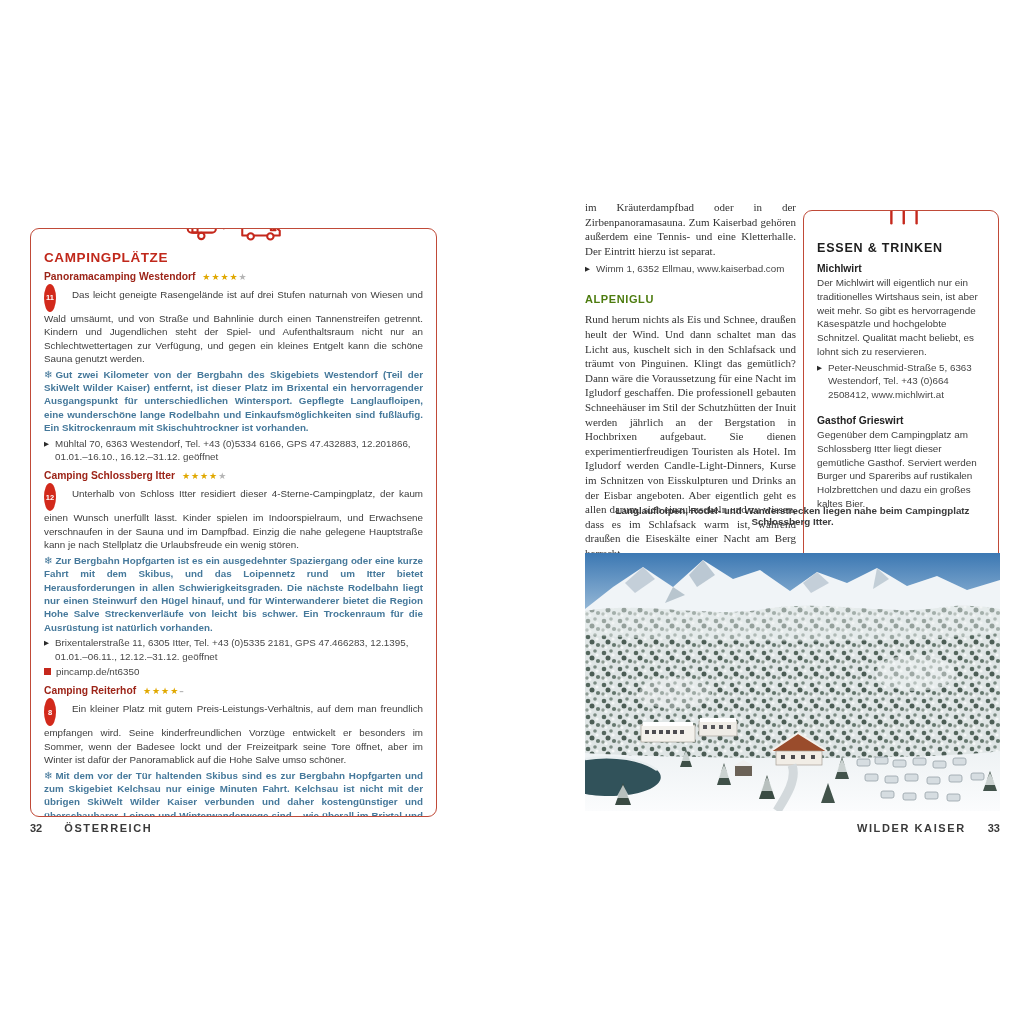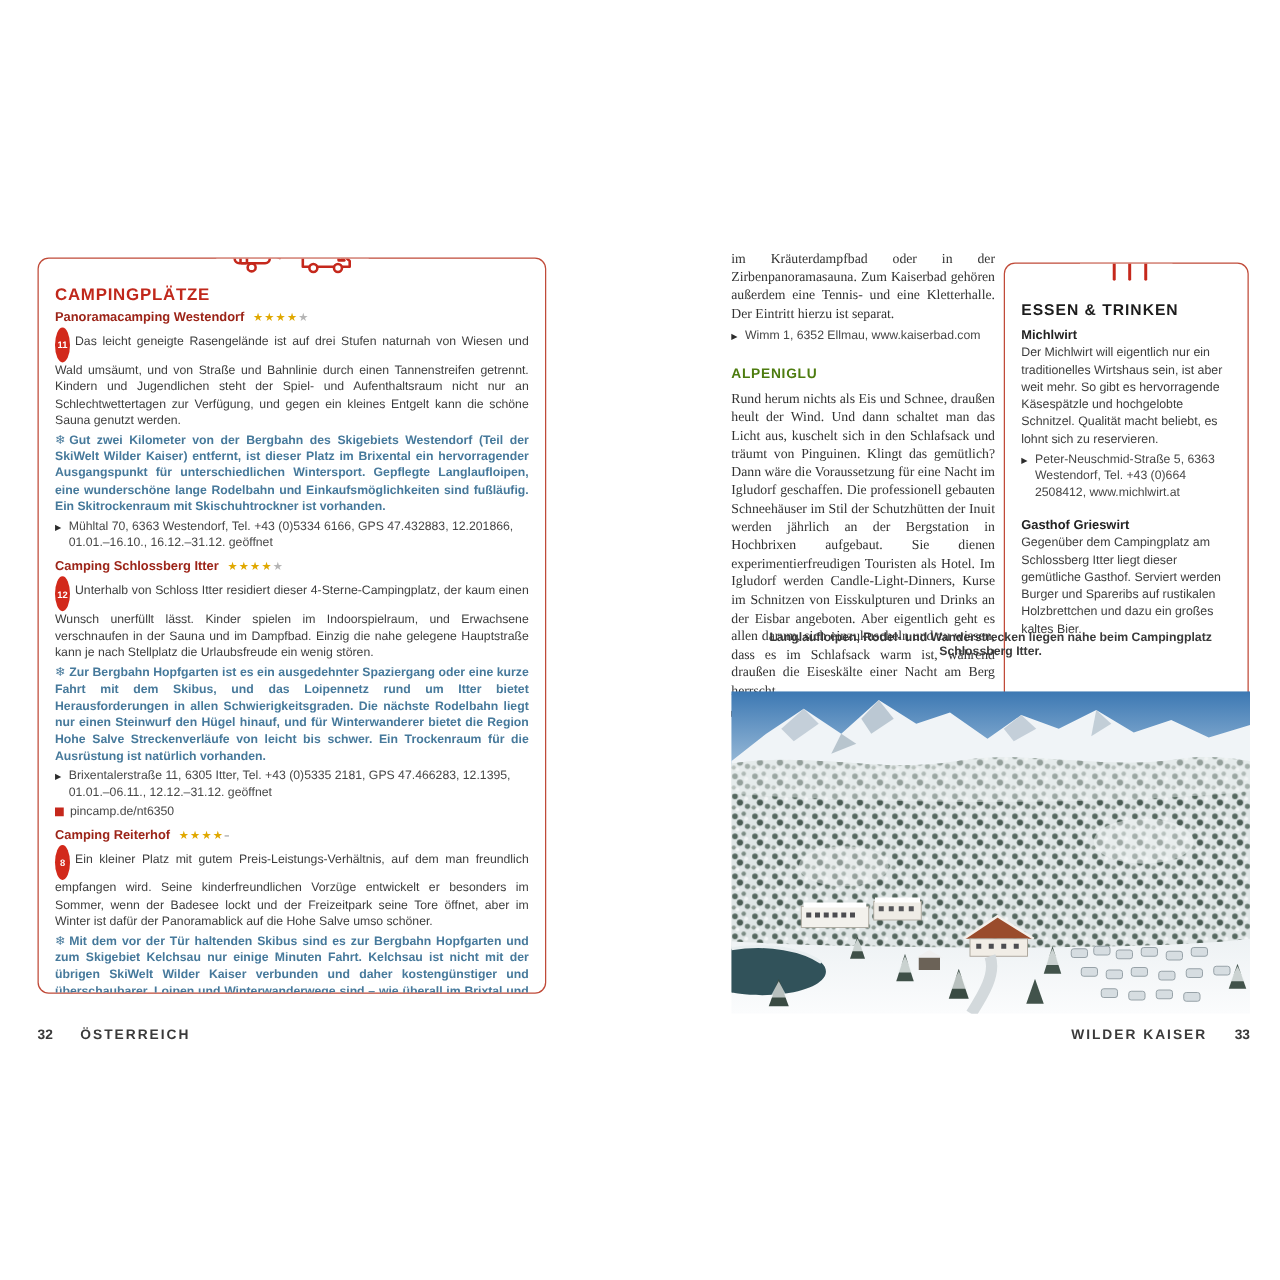--- a/index.html
+++ b/index.html
@@ -5,40 +5,40 @@
   html,body{margin:0;padding:0;}
   body{
     width:1024px;height:1024px;position:relative;background:#ffffff;
     font-family:"Liberation Sans",sans-serif;color:#3d3d3d;overflow:hidden;
   }
   
   .red-box{
     position:absolute;border:1.6px solid #c04a38;border-radius:9px;background:#fff;
     box-sizing:border-box;overflow:hidden;
   }
-  .box-camping{left:30px;top:206px;width:407px;height:589px;padding:15px 13px 0 13px;}
+  .box-camping{left:30px;top:228px;width:407px;height:589px;padding:15px 13px 0 13px;}
   .box-food{left:803px;top:210px;width:196px;height:384px;padding:26px 13px 0 13px;}
   .box-icons{
     position:absolute;top:-17px;left:50%;transform:translateX(-50%);
     background:#fff;padding:0 12px;display:flex;gap:12px;align-items:center;
   }
   .box-icons svg{display:block;}
   
   .section-title{
     font-size:13.5px;font-weight:bold;color:#c0281b;letter-spacing:.6px;margin:6px 0 6px 0;
   }
   .entry{margin-bottom:7px;}
   .entry-name{font-size:10.3px;font-weight:bold;color:#9c2418;margin:6px 0 2px 0;}
   .stars-gold{color:#e0a800;font-size:9px;letter-spacing:1px;margin-left:4px;font-family:"DejaVu Sans",sans-serif;}
   .stars-gray{color:#b5b5b5;font-size:9px;letter-spacing:1px;font-family:"DejaVu Sans",sans-serif;}
   .desc,.winter,.addr,.linkrow{font-size:9.8px;line-height:13.4px;margin:0 0 2px 0;text-align:justify;}
   .badge{
     display:inline-flex;width:12px;height:28px;border-radius:50%;background:#d2291b;color:#fff;
     font-size:7.5px;font-weight:bold;align-items:center;justify-content:center;
-    vertical-align:-2px;margin-right:4px;
+    vertical-align:-2px;margin-right:16px;
   }
   .winter{color:#46799b;font-weight:bold;}
   .snowflake{font-family:"DejaVu Sans",sans-serif;font-size:10px;margin-right:3px;}
   .addr{position:relative;padding-left:11px;color:#474747;text-align:left;}
   .addr .marker{position:absolute;left:0;top:1px;font-size:6.5px;color:#2b2b2b;font-family:"DejaVu Sans",sans-serif;}
   .linkrow{display:flex;align-items:center;gap:5px;color:#474747;text-align:left;}
   .redsq{width:7px;height:7px;background:#c5281c;flex:0 0 auto;}
   
   .mid-col{
     position:absolute;left:585px;top:200px;width:211px;

